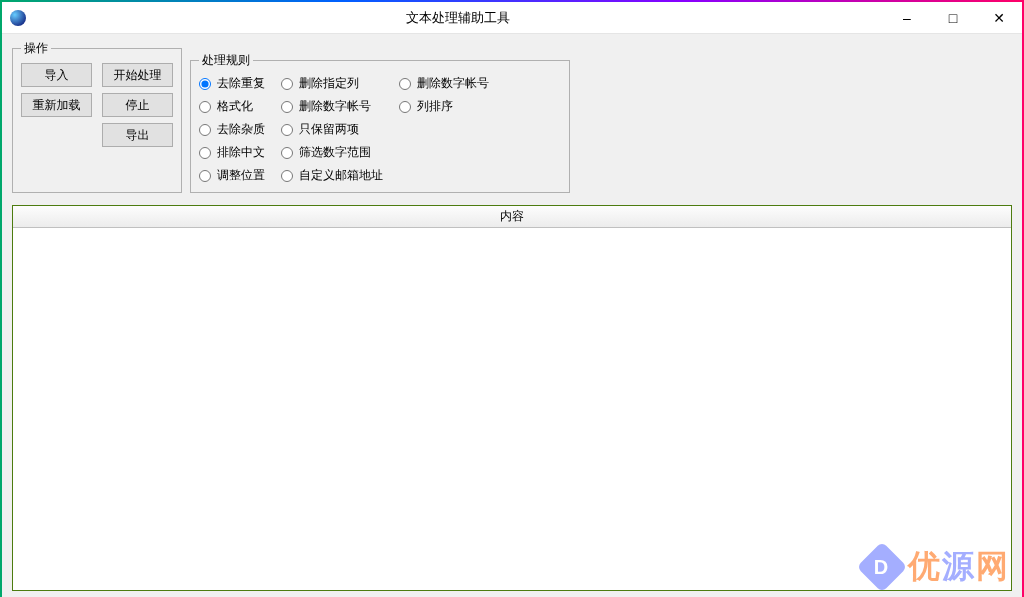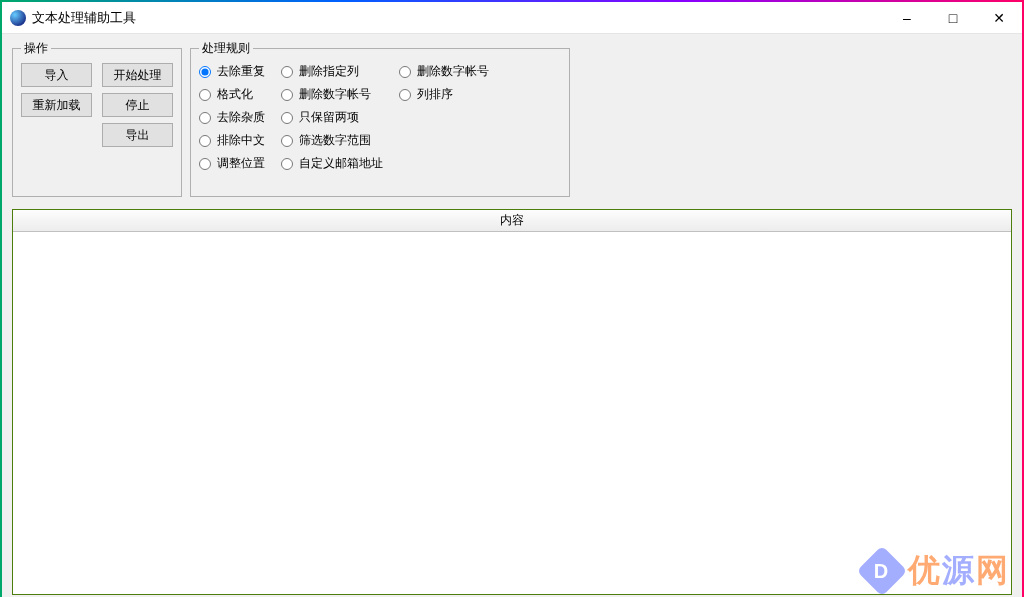--- a/index.html
+++ b/index.html
@@ -1,29 +1,29 @@
 <!DOCTYPE html>
 <html><head>
 <meta charset="utf-8">
 <style>
   * { box-sizing: border-box; margin: 0; padding: 0; }
   html, body { width: 1024px; height: 597px; font-family: "Microsoft YaHei", "SimSun", Arial, sans-serif; font-size: 12px; overflow: hidden; background: #fff; }
   .outer { width: 1024px; height: 597px; position: relative; padding: 2px; background: linear-gradient(90deg,#00a86b,#0060ff,#8800ff,#ff0066); }
   .window { width: 100%; height: 100%; background: #f0f0f0; display: flex; flex-direction: column; }
   .titlebar { height: 32px; background: #fff; display: flex; align-items: center; border-bottom: 1px solid #e5e5e5; }
   .titlebar .icon { width: 16px; height: 16px; margin: 0 6px 0 8px; border-radius: 50%; background: radial-gradient(circle at 30% 30%, #6cf, #006); }
-  .titlebar .title { flex: 1; font-size: 13px; color: #000; }
+  .titlebar .title { flex: 1; font-size: 13px; color: #000; text-align: center; }
   .winbtns { display: flex; }
   .winbtn { width: 46px; height: 32px; display: flex; align-items: center; justify-content: center; font-size: 14px; font-family: "Segoe UI Symbol", Arial; }
   .client { flex: 1; background: #f0f0f0; position: relative; }
   .top-panels { display: flex; gap: 8px; padding: 6px 10px 4px 10px; align-items: stretch; }
-  fieldset { border: 1px solid #b0b0b0; padding: 6px 8px 24px 8px; background: #f0f0f0; }
+  fieldset { border: 1px solid #b0b0b0; padding: 6px 8px 8px 8px; background: #f0f0f0; }
   legend { font-size: 12px; padding: 0 3px; color: #000; }
   .fs-ops { width: 170px; }
-  .fs-rules { width: 380px; }
+  .fs-rules { width: 380px; margin-top: 12px; }
   .fs-options { flex: 1; min-height: 100px; }
   .btn-grid { display: grid; grid-template-columns: 1fr 1fr; gap: 6px 10px; }
   .btn-grid .spacer { visibility: hidden; }
   button.win { height: 24px; background: #e1e1e1; border: 1px solid #adadad; font-family: inherit; font-size: 12px; cursor: default; padding: 0 4px; }
   .rules-cols { display: flex; gap: 16px; }
   .rcol { display: flex; flex-direction: column; gap: 6px; }
   label.radio { display: flex; align-items: center; gap: 6px; white-space: nowrap; font-size: 12px; cursor: default; }
   input[type=radio] { width: 12px; height: 12px; }
   .inner-box { border: 1px solid #a0a0a0; background: #f0f0f0; width: 100%; height: 100px; box-shadow: inset 1px 1px 0 rgba(0,0,0,0.15), inset -1px -1px 0 rgba(0,0,0,0.15); }
   .content-area { margin: 8px 10px 20px 10px; border: 1px solid #4d7c0f; background: #fff; display: flex; flex-direction: column; height: 386px; }

